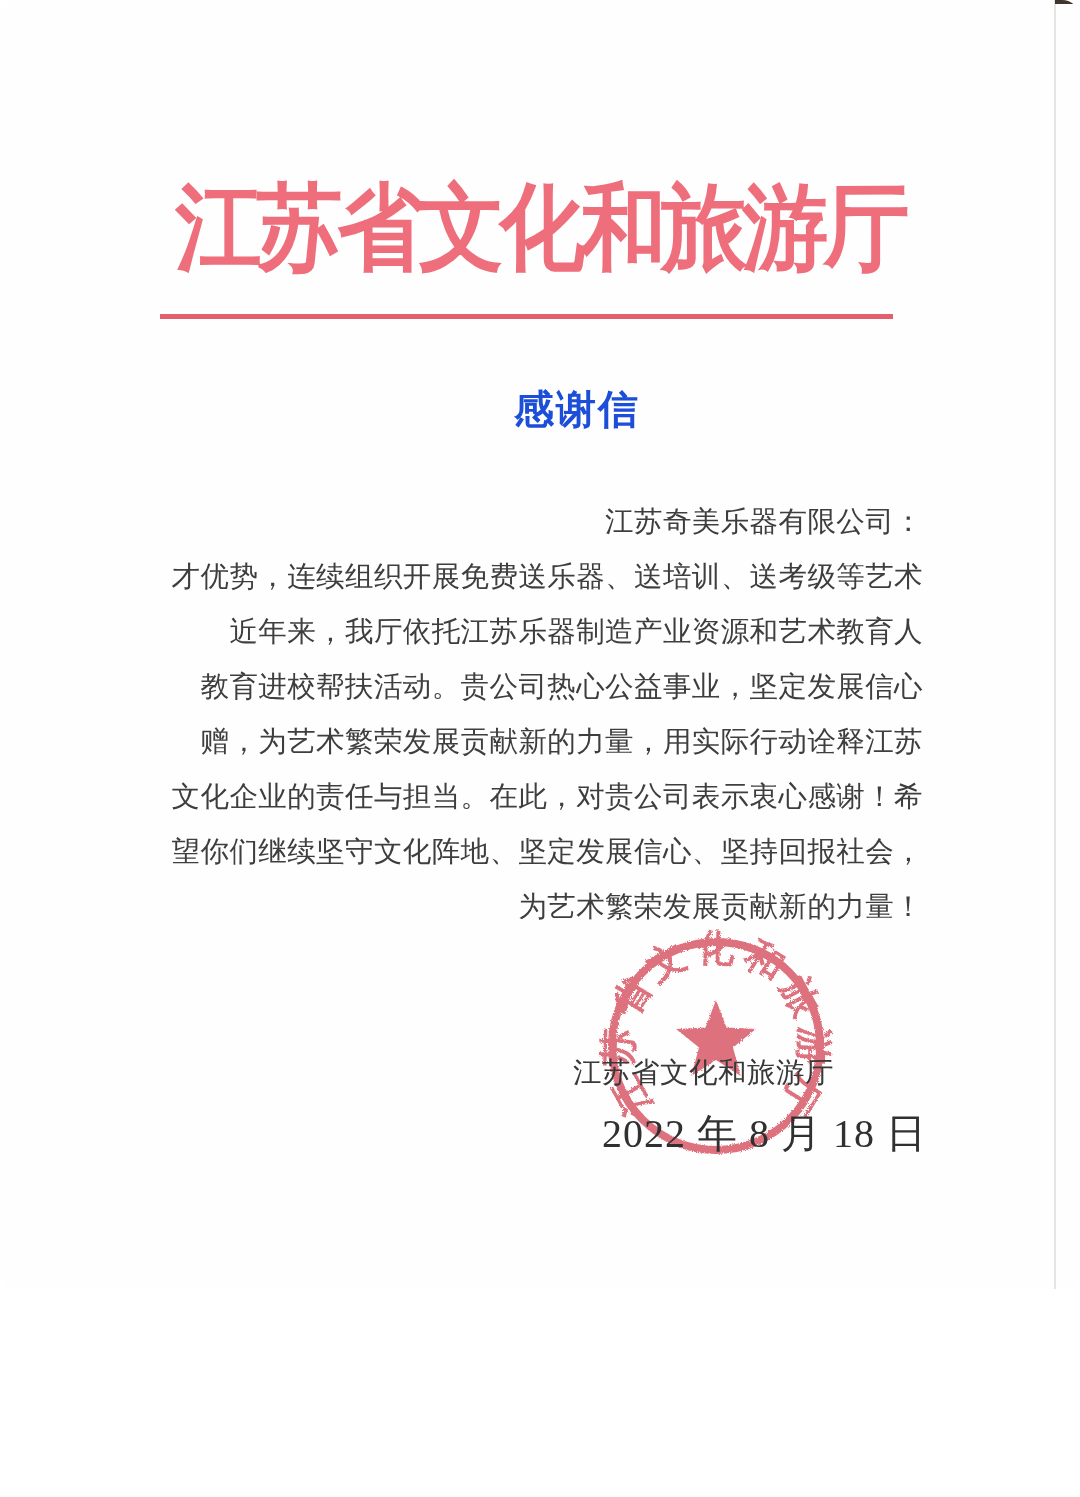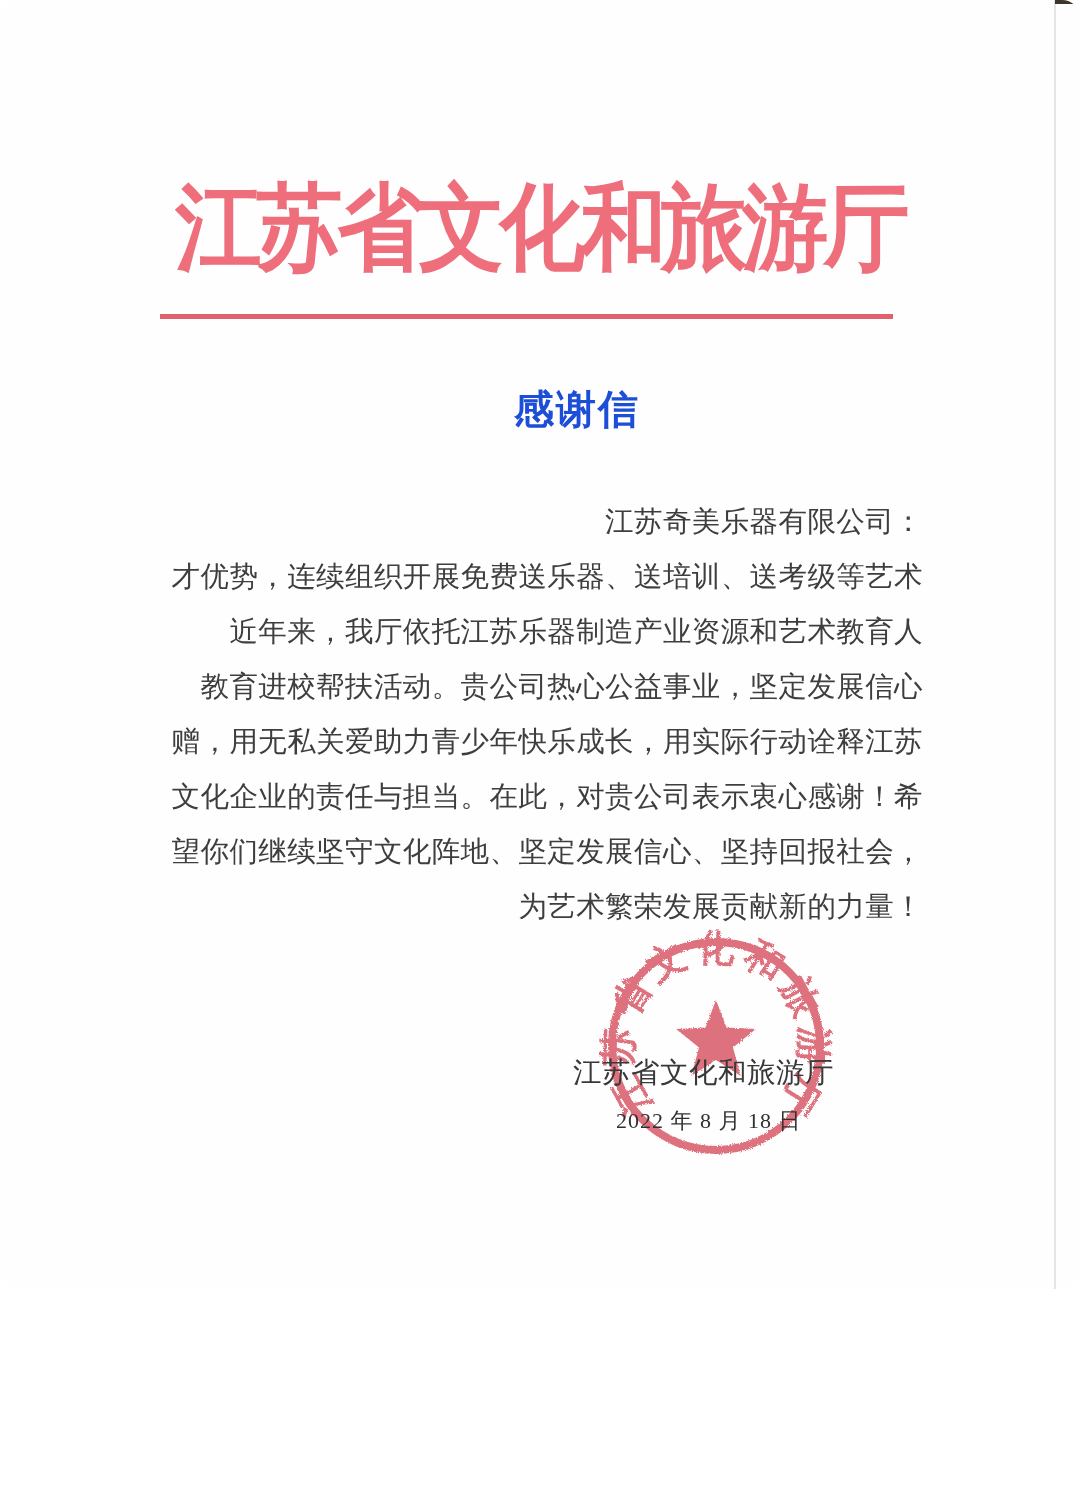--- a/index.html
+++ b/index.html
@@ -49,22 +49,22 @@
     position:absolute;top:926px;left:596px;width:240px;height:240px;
     z-index:1;
   }
   
   .signature{
     position:absolute;top:1054px;left:573px;
     font-size:28.5px;letter-spacing:0.5px;
     color:#383838;z-index:2;white-space:nowrap;
   }
   .date{
-    position:absolute;top:1106px;left:616px;
-    font-size:22px;letter-spacing:1px;
+    position:absolute;top:1106px;left:602px;
+    font-size:40px;letter-spacing:1px;
     color:#303030;z-index:2;white-space:nowrap;
   }
   
   .watermark{
     position:absolute;top:1424px;left:878px;
     display:flex;align-items:center;gap:8px;
     z-index:3;
   }
   .wm-text{
     font-family:"Liberation Sans","DejaVu Sans",sans-serif;
@@ -96,21 +96,21 @@
   <div class="letterhead">江苏省文化和旅游厅</div>
   <div class="rule"></div>
 
   <div class="letter-title">感谢信</div>
 
   <div class="body-block">
     <div class="body-line">江苏奇美乐器有限公司：</div>
     <div class="body-line">才优势，连续组织开展免费送乐器、送培训、送考级等艺术</div>
     <div class="body-line indent">近年来，我厅依托江苏乐器制造产业资源和艺术教育人</div>
     <div class="body-line">教育进校帮扶活动。贵公司热心公益事业，坚定发展信心</div>
-    <div class="body-line">赠，用无私关爱助力青少年快乐成长，用实际行动诠释江苏</div>
+    <div class="body-line">赠，为艺术繁荣发展贡献新的力量，用实际行动诠释江苏</div>
     <div class="body-line">文化企业的责任与担当。在此，对贵公司表示衷心感谢！希</div>
     <div class="body-line">望你们继续坚守文化阵地、坚定发展信心、坚持回报社会，</div>
     <div class="body-line">为艺术繁荣发展贡献新的力量！</div>
   </div>
 
   <div class="seal">
     <svg width="240" height="240" viewBox="-120 -120 240 240">
       <defs>
         <filter id="stipple" x="-20%" y="-20%" width="140%" height="140%">
           <feTurbulence type="fractalNoise" baseFrequency="0.9" numOctaves="2" result="n"></feTurbulence>

